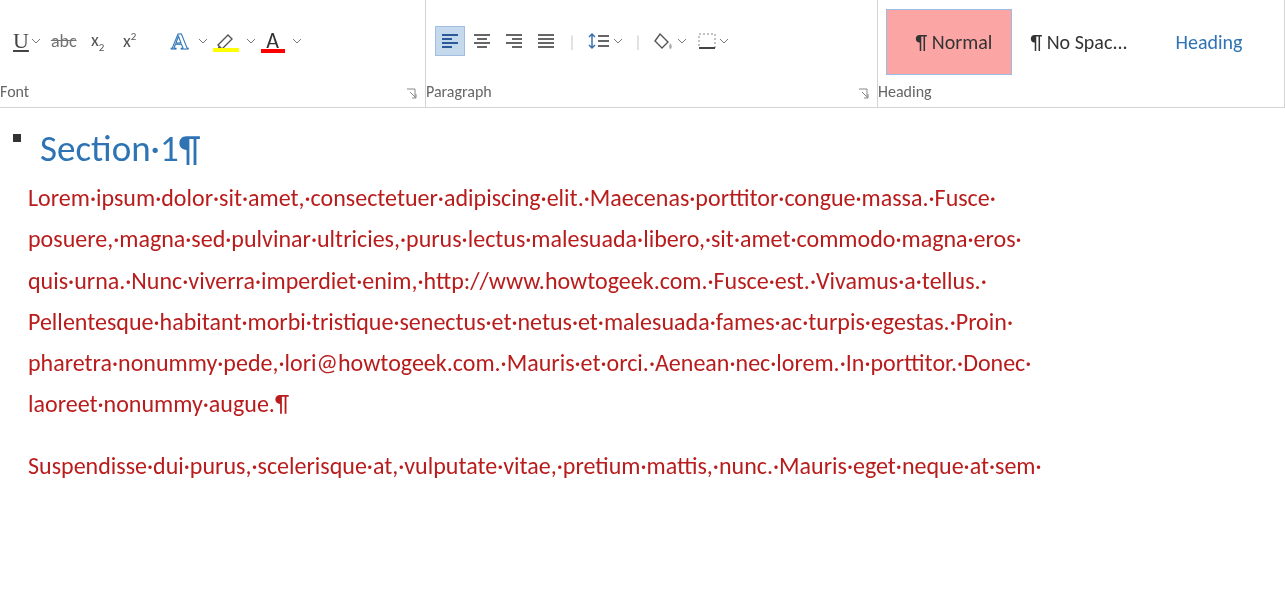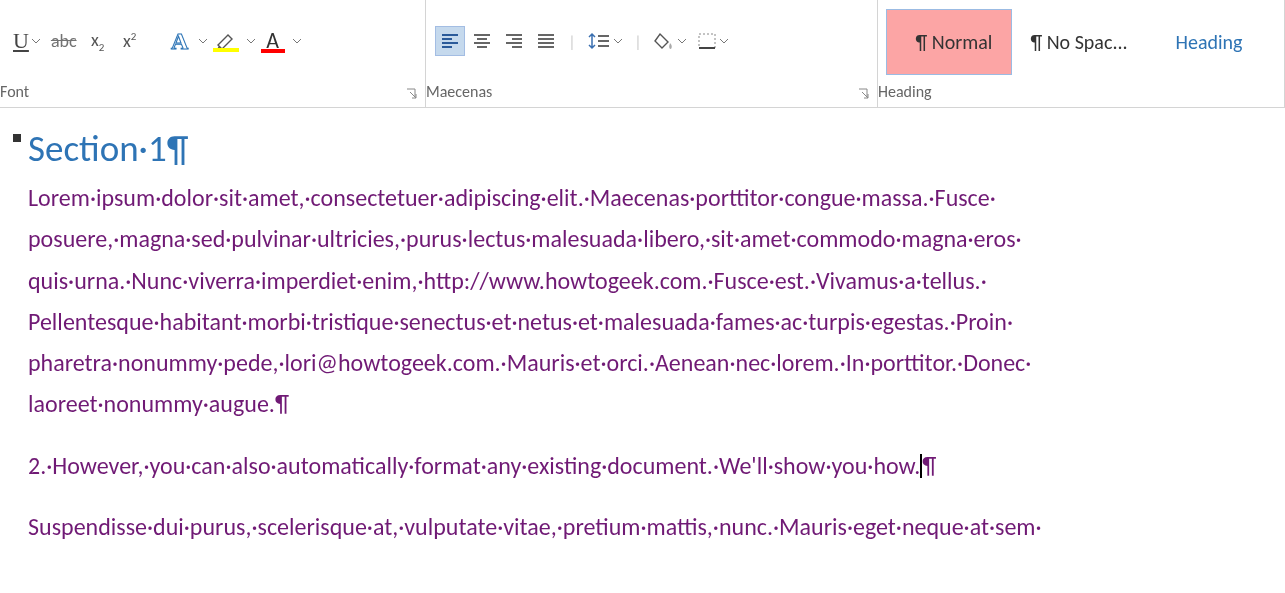--- a/index.html
+++ b/index.html
@@ -114,26 +114,26 @@
   .anchor {
     position:absolute;
     left:10px; top:22px;
     width:14px; height:14px;
   }
   .doc-heading {
     font-family: Calibri, "Segoe UI", sans-serif;
     color: #2e74b5;
     font-size: 37px;
     font-weight: 400;
-    margin: 0 0 6px 0;
+    margin: 0 0 6px 12px;
   }
   .doc-para {
     font-family: Calibri, "Segoe UI", sans-serif;
     font-size: 24px;
-    color: #701a75;
+    color: #b91c1c;
     line-height: 1.72;
     margin: 0 0 20px 0;
     max-width: 1250px;
   }
   .pilcrow { font-family: Calibri, sans-serif; }
   .cursor {
     display:inline-block;
     width:2px; height:24px;
     background:#000;
     vertical-align:-4px;
@@ -285,21 +285,21 @@
           <rect x="2" y="2" width="16" height="14" fill="none" stroke="#888" stroke-width="1" stroke-dasharray="2 2"></rect>
           <line x1="2" y1="16" x2="18" y2="16" stroke="#444" stroke-width="2"></line>
         </svg>
         <span class="drop-arrow">
           <svg width="10" height="10">
               <path d="M1 3 L5 7 L9 3" fill="none" stroke="#777" stroke-width="1"></path>
             </svg>
         </span>
       </div>
     </div>
-    <div class="ribbon-group-label">Maecenas</div>
+    <div class="ribbon-group-label">Paragraph</div>
     <div class="dialog-launcher">
       <svg width="14" height="14">
           <path d="M2 2 H10 V10" fill="none" stroke="#888" stroke-width="1"></path>
           <path d="M5 5 L11 11 M11 7 V11 H7" fill="none" stroke="#888" stroke-width="1"></path>
         </svg>
     </div>
   </div>
 
   <div class="ribbon-group styles-group">
     <div class="ribbon-group-body">
@@ -318,18 +318,15 @@
     <svg width="14" height="14">
         <rect x="3" y="3" width="8" height="8" fill="#333"></rect>
       </svg>
   </div>
 
   <h1 class="doc-heading">Section·1¶</h1>
 
   <p class="doc-para">Lorem·ipsum·dolor·sit·amet,·consectetuer·adipiscing·elit.·Maecenas·porttitor·congue·massa.·Fusce· posuere,·magna·sed·pulvinar·ultricies,·purus·lectus·malesuada·libero,·sit·amet·commodo·magna·eros· quis·urna.·Nunc·viverra·imperdiet·enim,·http://www.howtogeek.com.·Fusce·est.·Vivamus·a·tellus.· Pellentesque·habitant·morbi·tristique·senectus·et·netus·et·malesuada·fames·ac·turpis·egestas.·Proin· pharetra·nonummy·pede,·lori@howtogeek.com.·Mauris·et·orci.·Aenean·nec·lorem.·In·porttitor.·Donec· laoreet·nonummy·augue.¶</p>
 
 
-  <p class="doc-para">
-    <span>2.·However,·you·can·also·automatically·format·any·existing·document.·We'll·show·you·how.</span><span class="cursor"></span><span class="pilcrow">¶</span>
-  </p>
 
   <p class="doc-para" style="margin-bottom:0">Suspendisse·dui·purus,·scelerisque·at,·vulputate·vitae,·pretium·mattis,·nunc.·Mauris·eget·neque·at·sem·</p>
 </div>
 
 </body></html>

